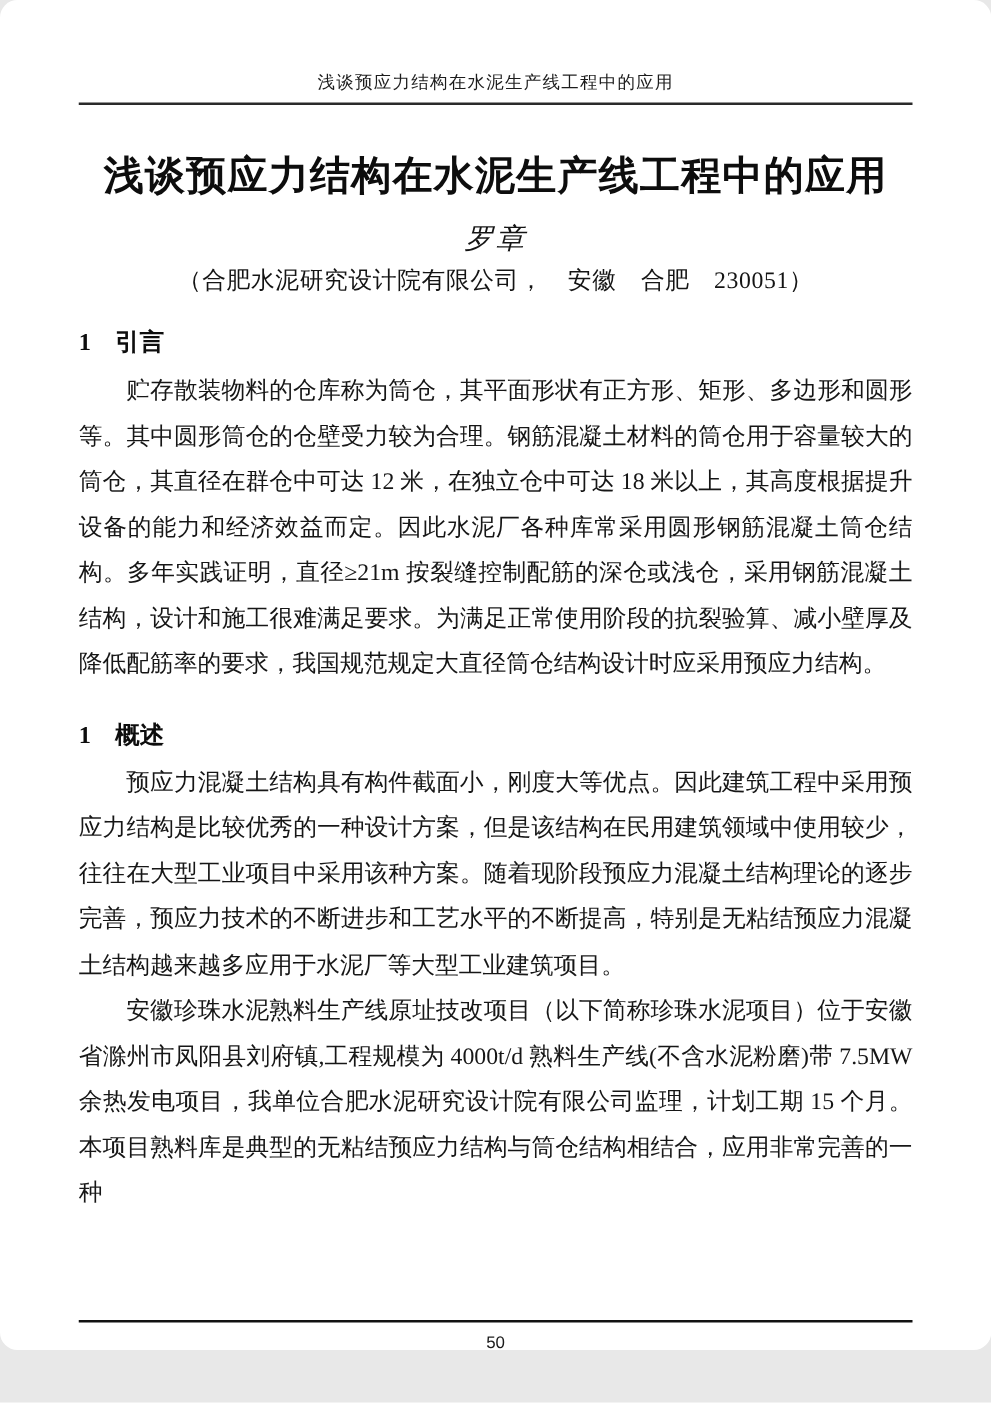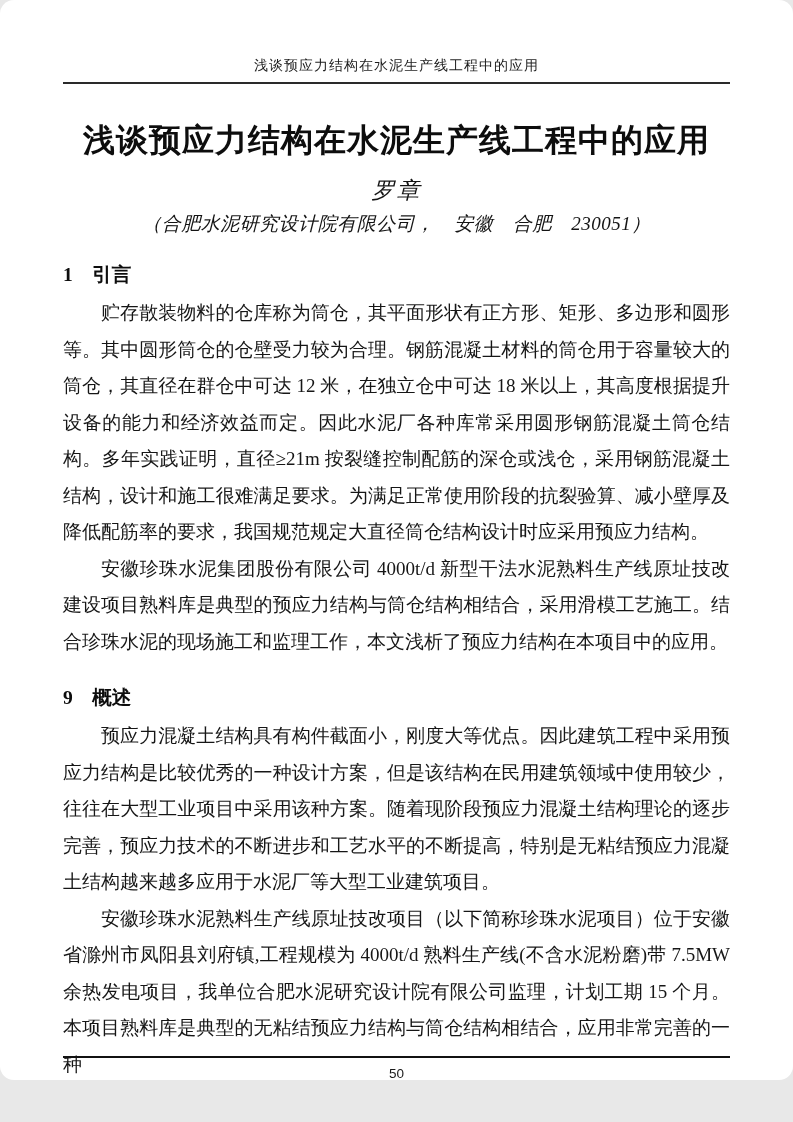--- a/index.html
+++ b/index.html
@@ -52,21 +52,20 @@
     margin-top: 15px;
     text-align: center;
     font-size: 23px;
     font-style: italic;
     letter-spacing: 2px;
   }
   .affiliation {
     margin-top: 5px;
     text-align: center;
     font-size: 19px;
-    font-style: italic;
     letter-spacing: 0.5px;
   }
   .section-heading {
     margin: 24px 0 6px 0;
     font-family: Liberation Serif, serif;
     font-weight: bold;
     font-size: 19.5px;
     line-height: 28px;
     color: #0d0d0d;
   }
@@ -118,25 +117,24 @@
 
     <h1 class="article-title">浅谈预应力结构在水泥生产线工程中的应用</h1>
 
     <div class="author">罗章</div>
 
     <div class="affiliation">（合肥水泥研究设计院有限公司，　安徽　合肥　230051）</div>
 
     <section>
       <h2 class="section-heading">1　引言</h2>
       <p class="body-paragraph">贮存散装物料的仓库称为筒仓，其平面形状有正方形、矩形、多边形和圆形等。其中圆形筒仓的仓壁受力较为合理。钢筋混凝土材料的筒仓用于容量较大的筒仓，其直径在群仓中可达 12 米，在独立仓中可达 18 米以上，其高度根据提升设备的能力和经济效益而定。因此水泥厂各种库常采用圆形钢筋混凝土筒仓结构。多年实践证明，直径≥21m 按裂缝控制配筋的深仓或浅仓，采用钢筋混凝土结构，设计和施工很难满足要求。为满足正常使用阶段的抗裂验算、减小壁厚及降低配筋率的要求，我国规范规定大直径筒仓结构设计时应采用预应力结构。</p>
-      <p class="body-paragraph">安徽珍珠水泥集团股份有限公司 4000t/d 新型干法水泥熟料生产线原址技改建设项目熟料库是典型的预应力结构与筒仓结构相结合，采用滑模工艺施工。结合珍珠水泥的现场施工和监理工作，本文浅析了预应力结构在本项目中的应用。</p>
     </section>
 
     <section>
-      <h2 class="section-heading">9　概述</h2>
+      <h2 class="section-heading">1　概述</h2>
       <p class="body-paragraph">预应力混凝土结构具有构件截面小，刚度大等优点。因此建筑工程中采用预应力结构是比较优秀的一种设计方案，但是该结构在民用建筑领域中使用较少，往往在大型工业项目中采用该种方案。随着现阶段预应力混凝土结构理论的逐步完善，预应力技术的不断进步和工艺水平的不断提高，特别是无粘结预应力混凝土结构越来越多应用于水泥厂等大型工业建筑项目。</p>
       <p class="body-paragraph">安徽珍珠水泥熟料生产线原址技改项目（以下简称珍珠水泥项目）位于安徽省滁州市凤阳县刘府镇,工程规模为 4000t/d 熟料生产线(不含水泥粉磨)带 7.5MW 余热发电项目，我单位合肥水泥研究设计院有限公司监理，计划工期 15 个月。本项目熟料库是典型的无粘结预应力结构与筒仓结构相结合，应用非常完善的一种</p>
     </section>
 
   </div>
 
   <div class="page-footer">
     <hr class="footer-rule">
     <div class="footer-row">
       <div class="page-number">50</div>

